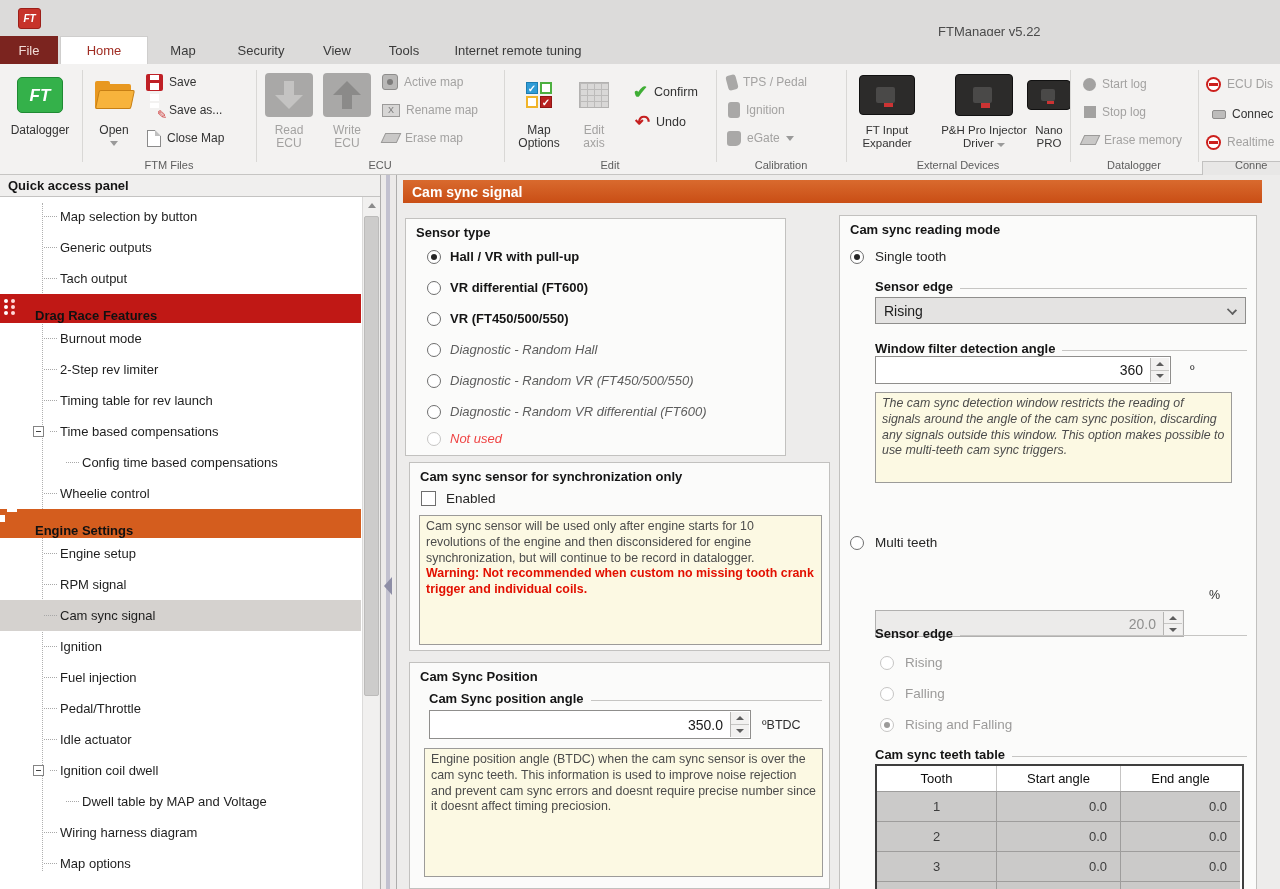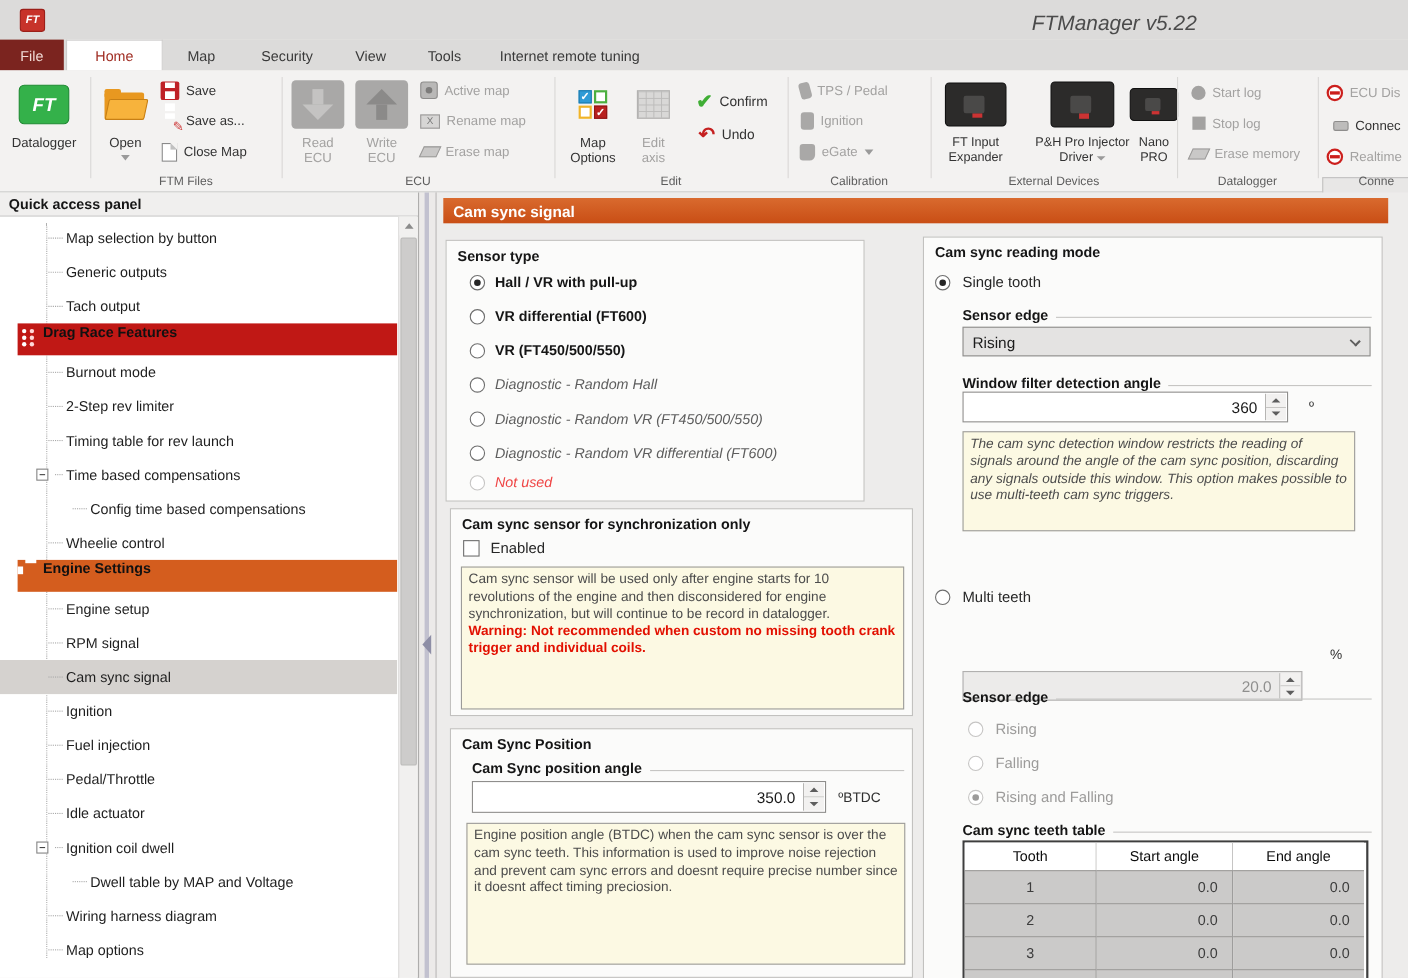--- a/index.html
+++ b/index.html
@@ -3,21 +3,21 @@
 <meta charset="utf-8">
 <style>
   * { margin:0; padding:0; box-sizing:border-box; }
   body { background:#888; font-family:"Liberation Sans", sans-serif; }
   .app { position:relative; width:1280px; height:889px; background:#edeceb; overflow:hidden; }
 
   
   .titlebar { position:absolute; top:0; left:0; width:1280px; height:36px; background:#dcdbda; }
   .logo { position:absolute; left:18px; top:8px; width:23px; height:21px; background:#c7332a; border:1px solid #9c1f19; border-radius:3px;
           color:#fff; font-weight:bold; font-style:italic; font-size:10px; display:flex; align-items:center; justify-content:center; }
-  .apptitle { position:absolute; left:938px; top:11px; font-size:19px; color:#4b4b4b;font-style:italic; }
+  .apptitle { position:absolute; left:938px; top:24px; font-size:13px; color:#4b4b4b; }
 
   
   .menubar { position:absolute; top:36px; left:0; width:1280px; height:28px; background:#dcdbda; }
   .mtab { position:absolute; top:0; height:28px; display:flex; align-items:center; justify-content:center; font-size:13px; color:#3a3a3a; cursor:default; }
   .mtab.file { left:0; width:58px; background:#7b241f; color:#f1dcd7; }
   .mtab.home { left:60px; width:88px; background:#ffffff; color:#a02d23; border:1px solid #cfcecd; border-bottom:none; }
   .mtab.map { left:148px; width:70px; }
   .mtab.security { left:218px; width:86px; }
   .mtab.view { left:304px; width:66px; }
   .mtab.tools { left:370px; width:68px; }
@@ -87,21 +87,21 @@
   .tree { position:absolute; top:197px; left:0; width:379px; height:692px; background:#fff; }
   .guide { position:absolute; left:42px; top:6px; height:668px; border-left:1px dotted #b0b0b0; }
   .rows { position:absolute; left:0; top:4px; width:361px; }
   .trow { position:relative; height:31px; display:flex; align-items:center; font-size:13px; color:#1e1e1e; }
   .trow .stub { width:13px; border-top:1px dotted #a8a8a8; margin-right:3px; margin-left:44px; }
   .trow.lvl2 .stub { margin-left:66px; }
   .trow.sel { background:#d5d2cf; }
   .trow .expbox { position:absolute; left:33px; top:10px; width:11px; height:11px; background:#fff; border:1px solid #848484; }
   .trow .expbox::after { content:""; position:absolute; left:2px; top:4px; width:5px; height:1px; background:#444; }
   .trow.hasexp .stub { margin-left:50px; width:7px; }
-  .thead { position:relative; height:29px; display:flex; align-items:flex-start; font-size:13px; font-weight:bold; color:#000; padding-left:23px;margin-left:16px; }
+  .thead { position:relative; height:29px; display:flex; align-items:flex-end; font-size:13px; font-weight:bold; color:#000; padding-left:35px; }
   .thead.red { background:#c01815; color:#111; }
   .thead.orange { background:#d45d1e; color:#111; }
   .thead .hic { position:absolute; left:1px; top:2px; }
   .i-dragtree { width:17px; height:25px; background:#b8403a; border-radius:2px; position:relative; }
   .i-dragtree::before { content:""; position:absolute; left:3px; top:3px; width:4px; height:4px; border-radius:50%; background:#fff; box-shadow:0 6px 0 #fff, 0 12px 0 #fff, 7px 0 0 #ffd9d9, 7px 6px 0 #ffd9d9, 7px 12px 0 #ffd9d9; }
   .i-engine { width:24px; height:16px; background:#fff; border-radius:3px; position:relative; margin-top:5px; }
   .i-engine::before { content:""; position:absolute; left:6px; top:-4px; width:10px; height:5px; background:#fff; }
   .i-engine::after { content:""; position:absolute; right:-4px; top:4px; width:5px; height:7px; background:#fff; }
   .sscroll { position:absolute; right:0; top:0; width:17px; height:692px; background:#f1f0ef; border-left:1px solid #dcdbda; }
   .sscroll .upbtn { position:absolute; top:0; left:0; width:17px; height:17px; background:#f1f0ef; display:flex; align-items:center; justify-content:center; }

